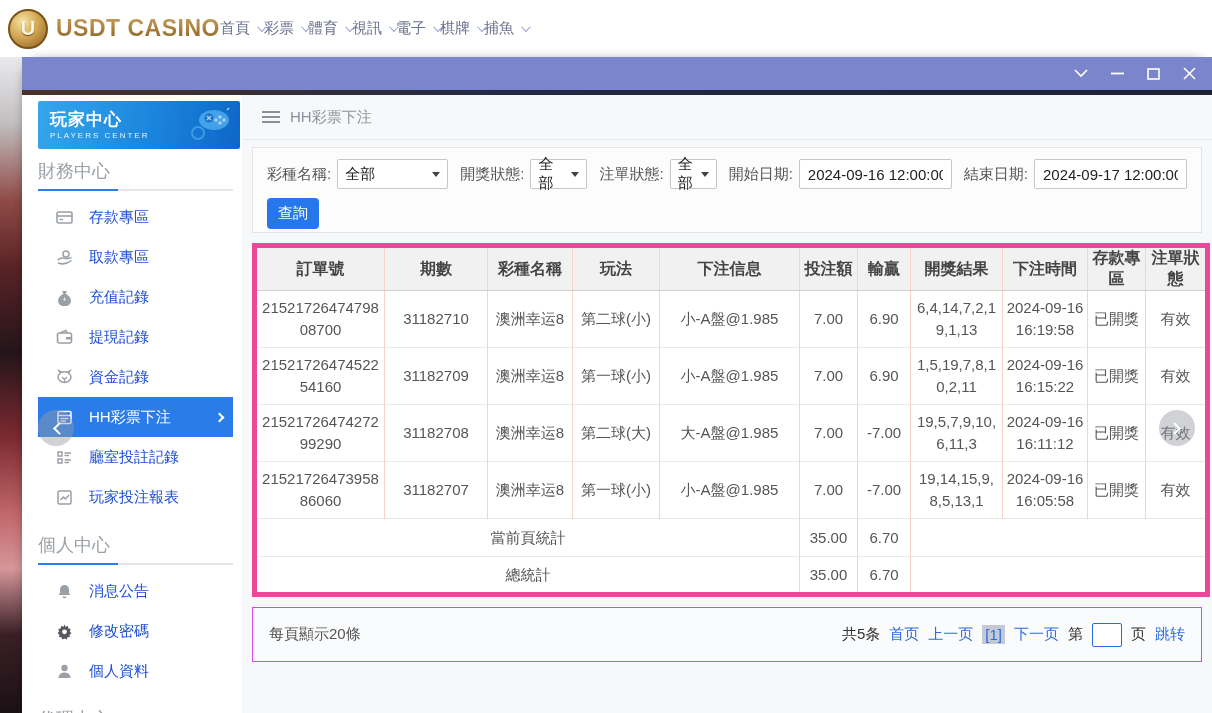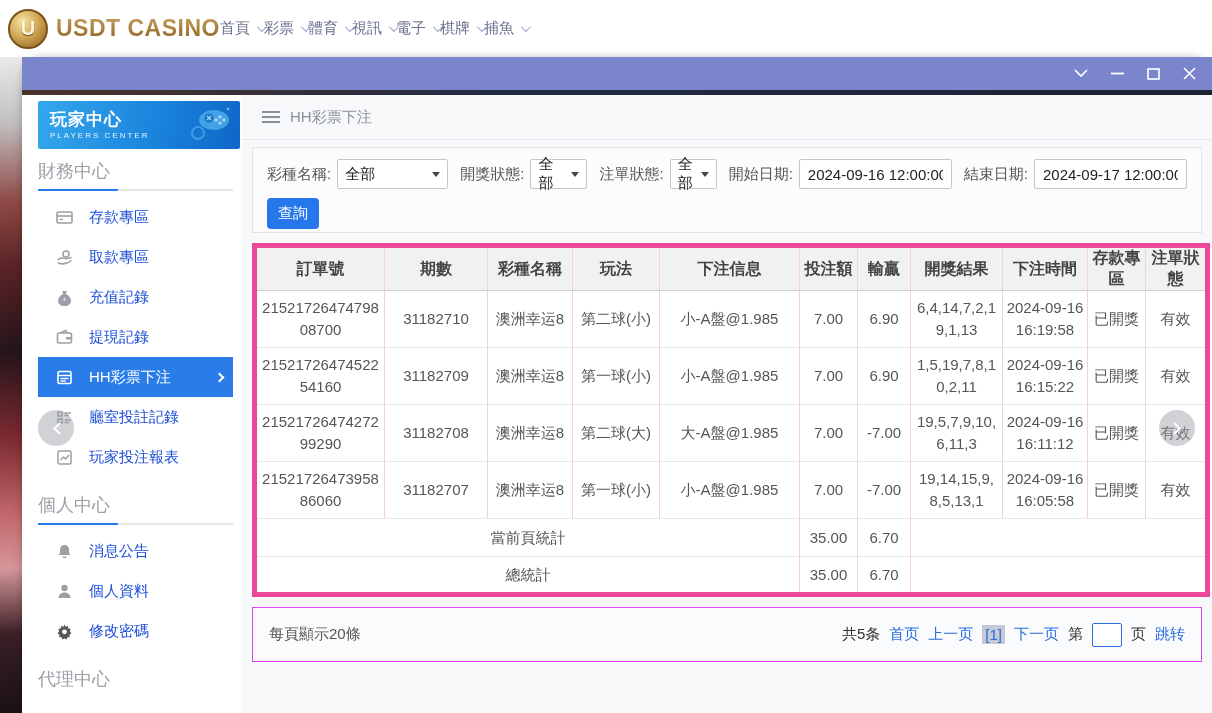--- a/index.html
+++ b/index.html
@@ -241,20 +241,29 @@
         <div class="side-item">
           <span class="ic">
             <svg width="17" height="17" viewBox="0 0 17 17">
                 <rect x="1.5" y="4" width="14" height="10" rx="2" fill="none" stroke="#9aa0a6" stroke-width="1.6"></rect>
                 <path d="M10 8h5.5v2.5H10z" fill="#9aa0a6"></path>
                 <path d="M4 4l6-2.5L11.5 4" fill="none" stroke="#9aa0a6" stroke-width="1.4"></path>
               </svg>
           </span>
           <span>提現記錄</span>
         </div>
+        <div class="side-item">
+          <span class="ic">
+            <svg width="17" height="17" viewBox="0 0 17 17">
+                <path d="M2 8a6.5 5.5 0 0 0 13 0c0-1.5-1-3-2.5-3.8L14 1.8l-3 1.4a7 7 0 0 0-5 0L3 1.8l1.5 2.4C3 5 2 6.5 2 8z" fill="none" stroke="#9aa0a6" stroke-width="1.5"></path>
+                <path d="M6 8l2.5 2.5L11 8M8.5 10.5V13" fill="none" stroke="#9aa0a6" stroke-width="1.3"></path>
+              </svg>
+          </span>
+          <span>資金記錄</span>
+        </div>
         <div class="side-item active">
           <span class="ic">
             <svg width="17" height="17" viewBox="0 0 17 17">
                 <rect x="2" y="2.5" width="13" height="12" rx="1.5" fill="none" stroke="#fff" stroke-width="1.6"></rect>
                 <line x1="2" y1="6.5" x2="15" y2="6.5" stroke="#fff" stroke-width="1.4"></line>
                 <line x1="4.5" y1="9.5" x2="12.5" y2="9.5" stroke="#fff" stroke-width="1.4"></line>
                 <line x1="4.5" y1="12" x2="10" y2="12" stroke="#fff" stroke-width="1.4"></line>
               </svg>
           </span>
           <span>HH彩票下注</span>
@@ -293,34 +302,34 @@
             <svg width="17" height="17" viewBox="0 0 17 17">
                 <path d="M8.5 2a4.5 4.5 0 0 0-4.5 4.5V10l-1.5 2h12L13 10V6.5A4.5 4.5 0 0 0 8.5 2z" fill="#9aa0a6"></path>
                 <path d="M7 13.5a1.6 1.6 0 0 0 3 0" fill="none" stroke="#9aa0a6" stroke-width="1.4"></path>
               </svg>
           </span>
           <span>消息公告</span>
         </div>
         <div class="side-item">
           <span class="ic">
             <svg width="17" height="17" viewBox="0 0 17 17">
+                <path d="M8.5 1.5l1 2.2 2.4-.6.5 2.4 2.4.6-1 2.2 1.6 1.9-1.9 1.5.4 2.4-2.4.2-.8 2.3-2.2-1.1-2.2 1.1-.8-2.3-2.4-.2.4-2.4L1.6 10.2l1.6-1.9-1-2.2 2.4-.6.5-2.4 2.4.6z" fill="#55595f"></path>
+                <circle cx="8.5" cy="8.8" r="2.4" fill="#fff"></circle>
+              </svg>
+          </span>
+          <span>修改密碼</span>
+        </div>
+        <div class="side-item">
+          <span class="ic">
+            <svg width="17" height="17" viewBox="0 0 17 17">
                 <circle cx="8.5" cy="5" r="3.2" fill="#9aa0a6"></circle>
                 <path d="M2.5 15c0-3.3 2.7-5.5 6-5.5s6 2.2 6 5.5z" fill="#9aa0a6"></path>
               </svg>
           </span>
           <span>個人資料</span>
-        </div>
-        <div class="side-item">
-          <span class="ic">
-            <svg width="17" height="17" viewBox="0 0 17 17">
-                <path d="M8.5 1.5l1 2.2 2.4-.6.5 2.4 2.4.6-1 2.2 1.6 1.9-1.9 1.5.4 2.4-2.4.2-.8 2.3-2.2-1.1-2.2 1.1-.8-2.3-2.4-.2.4-2.4L1.6 10.2l1.6-1.9-1-2.2 2.4-.6.5-2.4 2.4.6z" fill="#55595f"></path>
-                <circle cx="8.5" cy="8.8" r="2.4" fill="#fff"></circle>
-              </svg>
-          </span>
-          <span>修改密碼</span>
         </div>
       </div>
 
       <div class="side-heading" style="padding-top:14px">代理中心</div>
     </div>
 
     <div class="main">
       <div class="breadcrumb">
         <span class="burger">
             <i></i>

